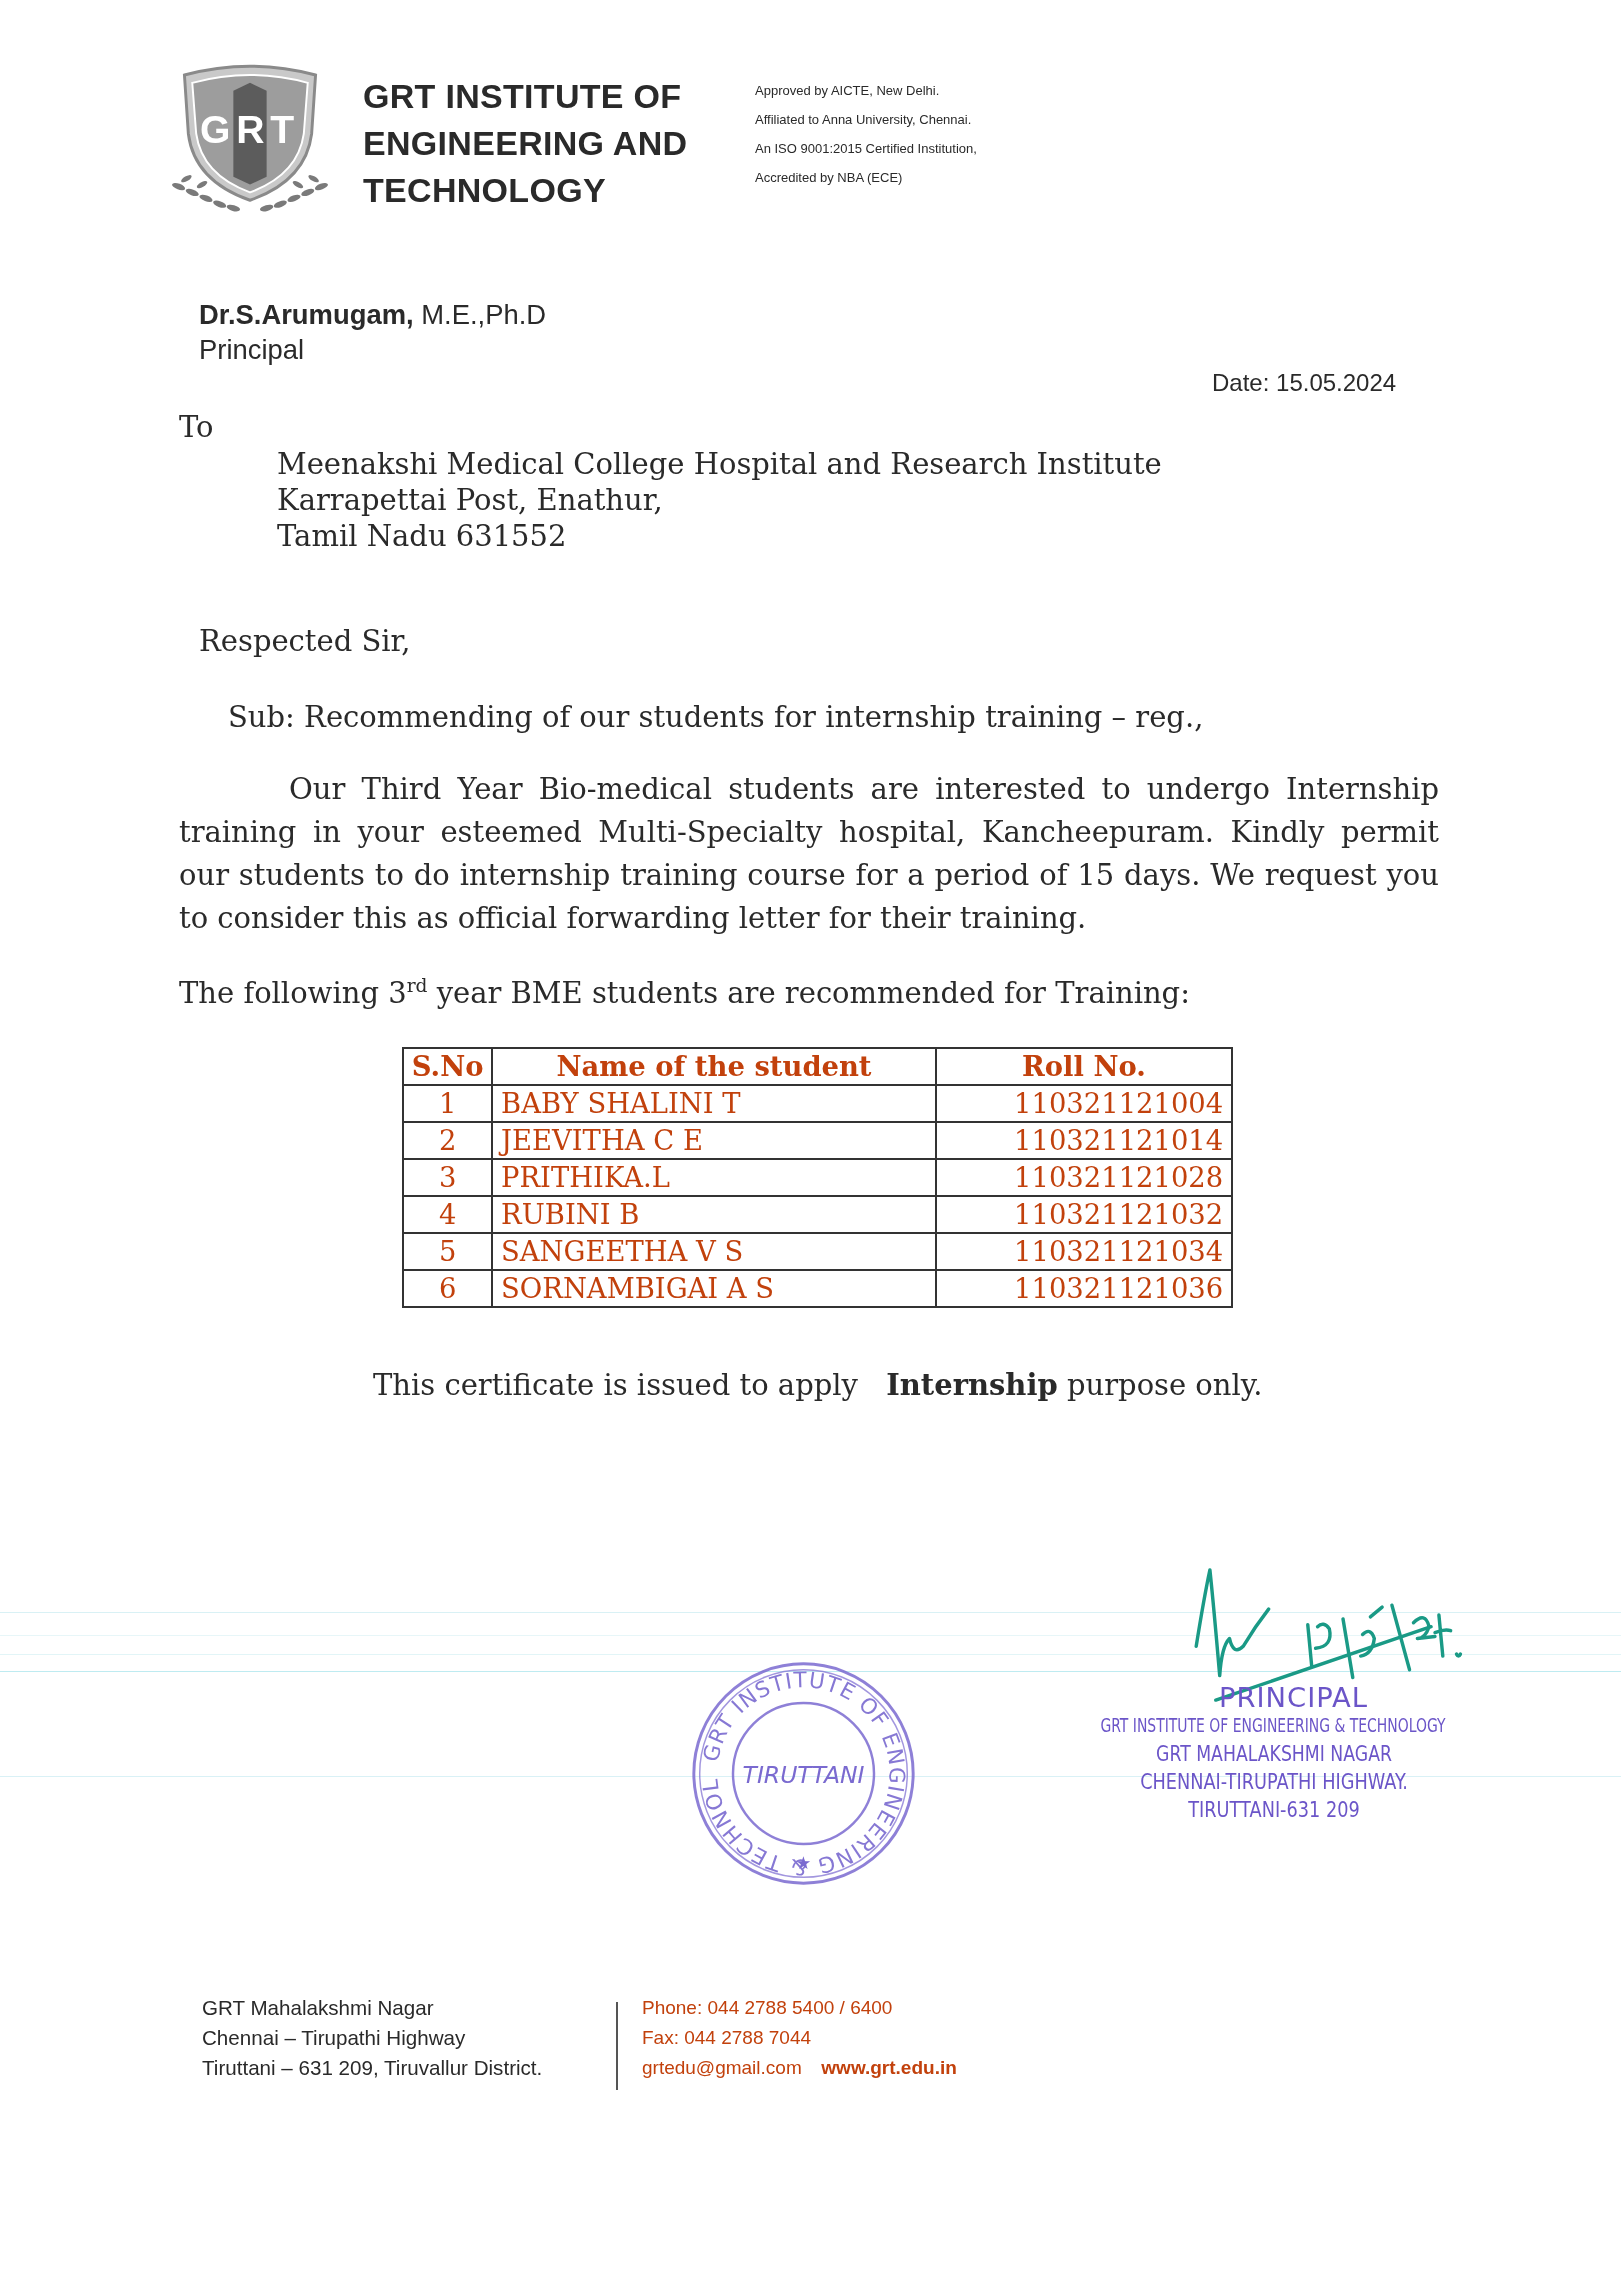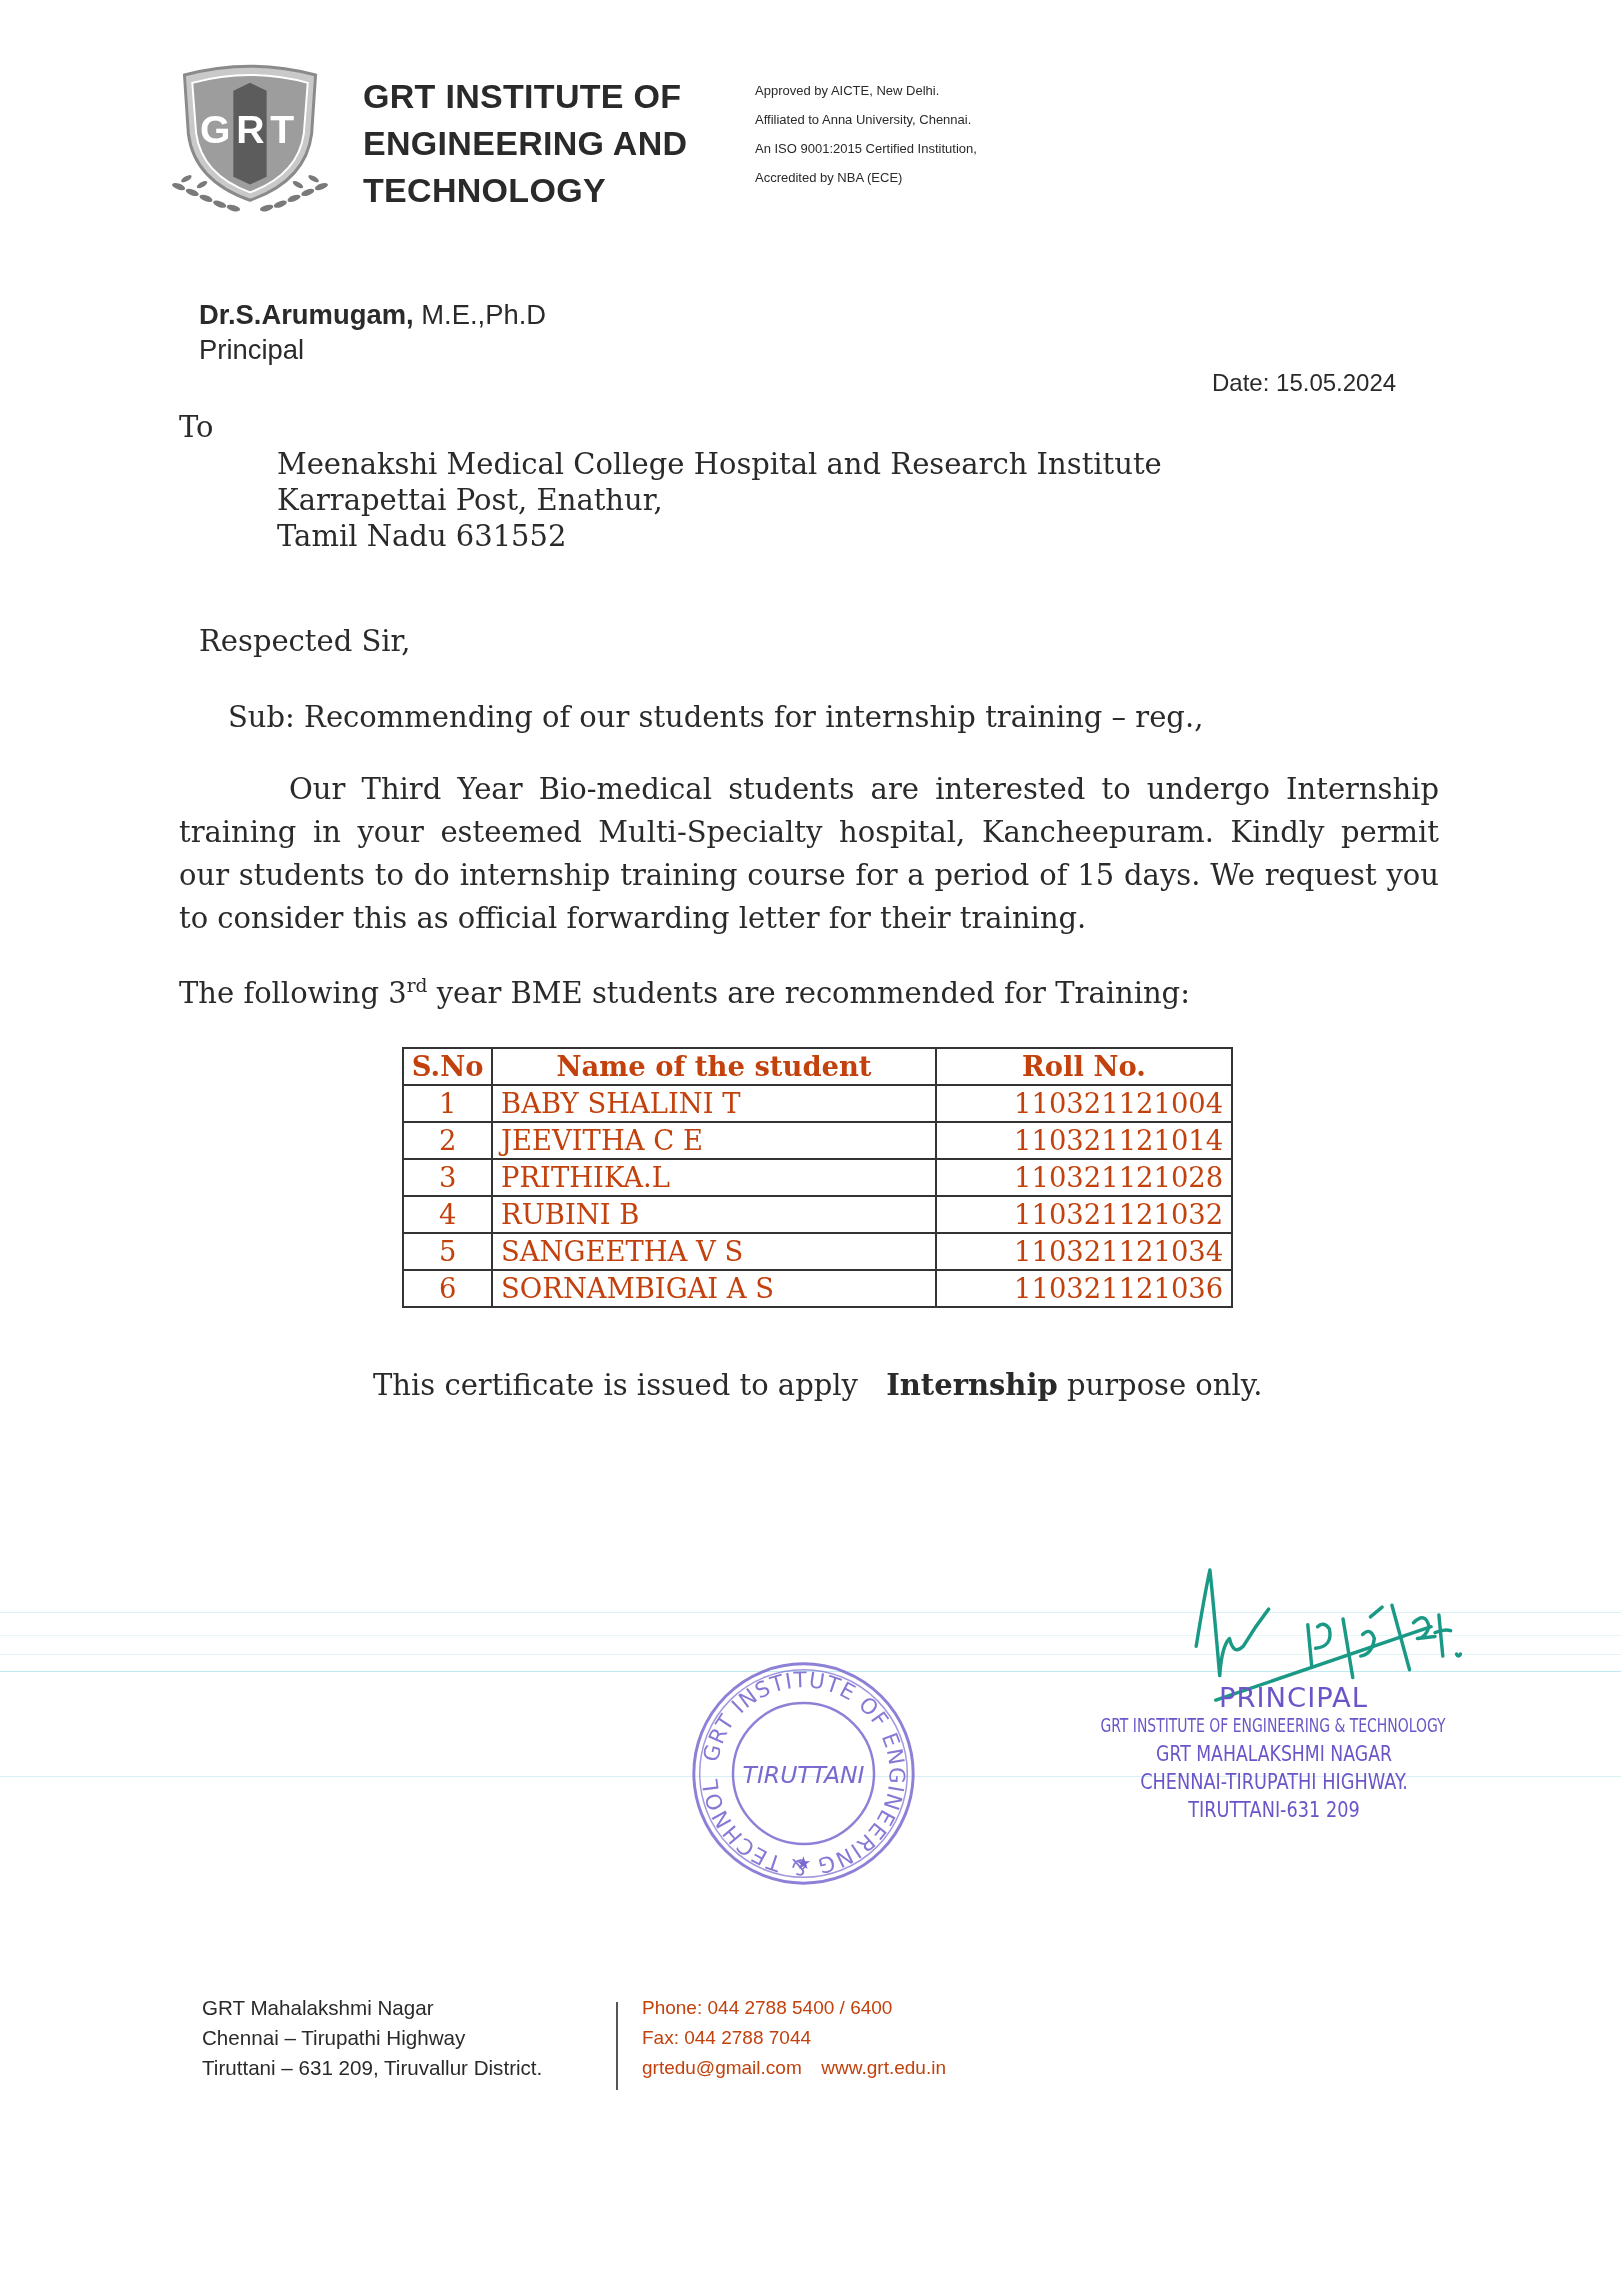--- a/index.html
+++ b/index.html
@@ -50,21 +50,21 @@
   #stamp .l1 { font-size: 18.6px; transform: scaleX(0.75); transform-origin: center; white-space: nowrap; margin-left: -39px; }
   #stamp .l2 { font-size: 21.6px; transform: scaleX(0.8); white-space: nowrap; }
   #stamp .l3 { font-size: 21.6px; transform: scaleX(0.82); white-space: nowrap; }
   #stamp .l4 { font-size: 21.6px; transform: scaleX(0.82); white-space: nowrap; }
   #stamp div { line-height: 28px; }
 
   
   #footer-left { left: 202px; top: 1993px; font-size: 20.6px; line-height: 30px; color: #2a2a2a; }
   #footer-div { left: 616px; top: 2002px; width: 2px; height: 88px; background: #555; }
   #footer-right { left: 642px; top: 1993px; font-size: 19px; line-height: 30px; color: #c2410c; }
-  #footer-right .web { margin-left: 19.6px; }
+  #footer-right .web { margin-left: 19.6px; font-weight: bold; }
 </style>
 </head>
 <body>
 
 <div id="logo" class="abs">
   <svg width="182" height="165" viewBox="0 0 186 168">
     <path d="M26 14 Q93 -4 160 14 L156 74 Q150 122 93 142 Q36 122 30 74 Z" fill="#c9c9c9" stroke="#8a8a8a" stroke-width="3"></path>
     <path d="M34 22 Q93 6 152 22 L148 74 Q142 116 93 134 Q44 116 38 74 Z" fill="#9d9d9d" stroke="#ffffff" stroke-width="2"></path>
     <path d="M76 30 L93 22 L110 30 L110 118 L93 126 L76 118 Z" fill="#5c5c5c"></path>
     <text x="93" y="83" text-anchor="middle" font-family="Liberation Sans, sans-serif" font-weight="bold" font-size="40" fill="#ffffff" letter-spacing="6">GRT</text>

